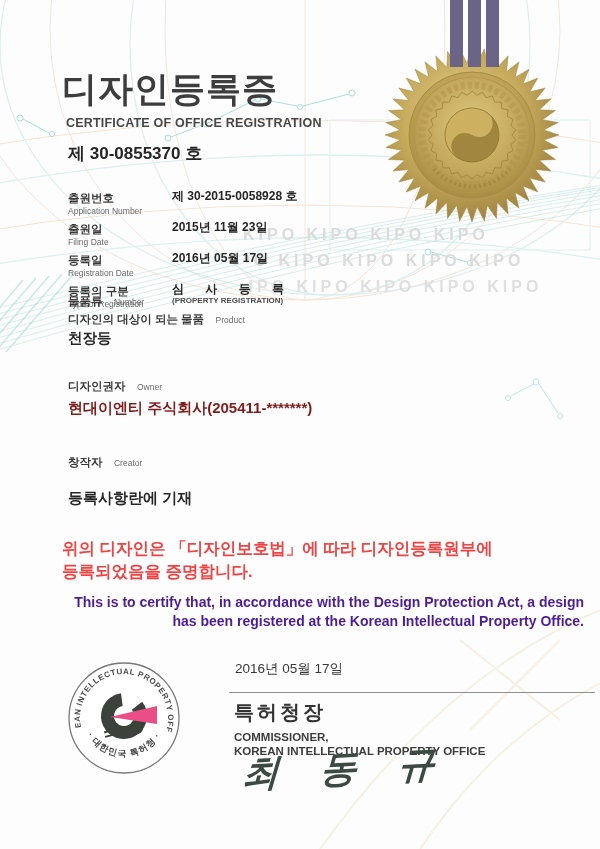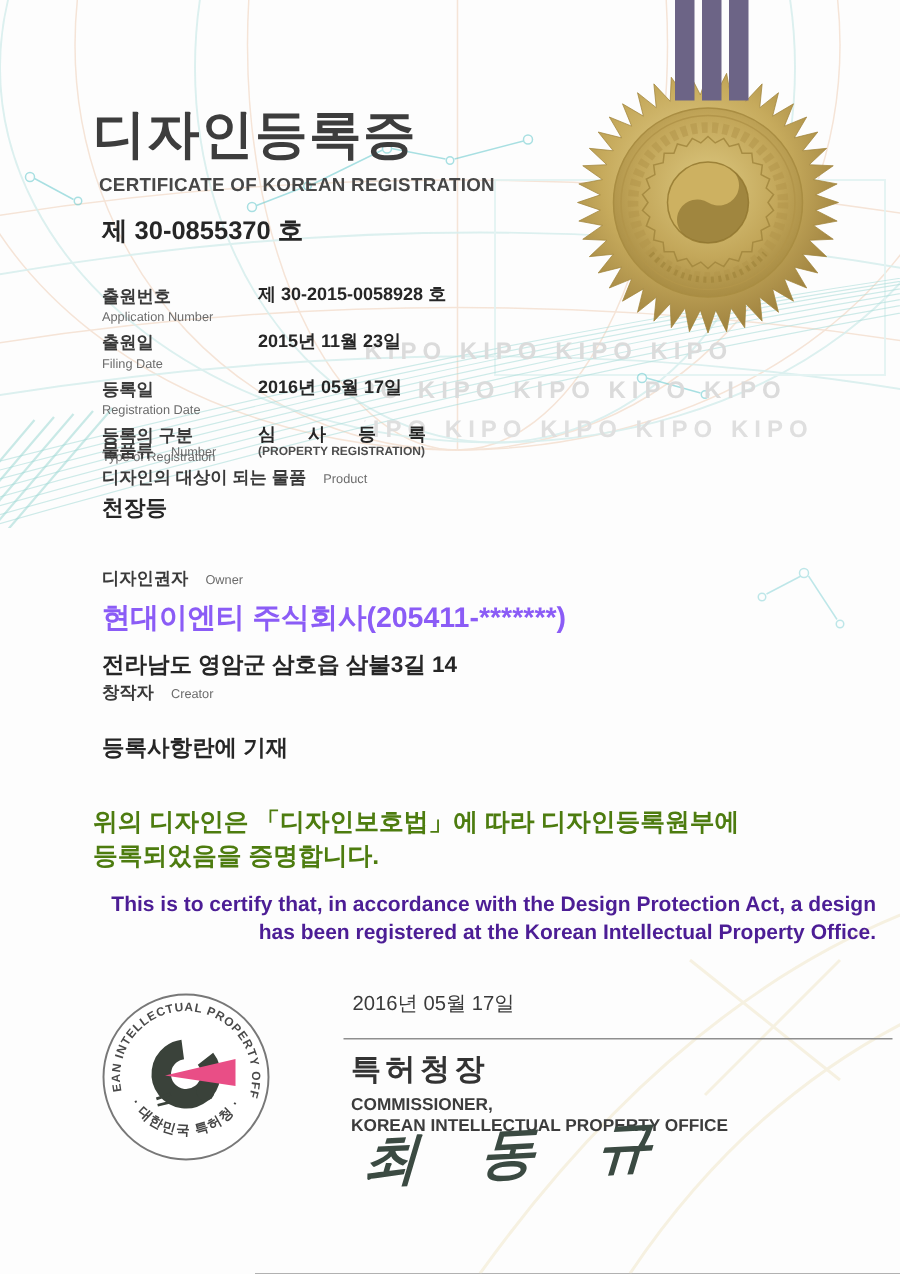--- a/index.html
+++ b/index.html
@@ -42,28 +42,28 @@
   .field-label { width:104px; }
   .field-label .label-en { display:block; margin-top:0px; }
   .field-value { font-size:12px; font-weight:bold; color:#262626; }
   .field-value.spread { letter-spacing:9px; }
   .value-sub { font-size:8px; font-weight:bold; color:#4c4c4c; letter-spacing:0; margin-top:-2px; }
 
   .class-block { position:absolute; left:68px; top:291px; }
   .class-block .val { font-size:14.5px; font-weight:bold; color:#262626; margin:2px 0 4px 0; }
 
   .owner-block { position:absolute; left:68px; top:376px; }
-  .owner-name { font-size:19px; font-weight:bold; color:#8b5cf6; margin-top:5px; }
+  .owner-name { font-size:15px; font-weight:bold; color:#7f1d1d; margin-top:5px; }
   .owner-addr { font-size:15px; font-weight:bold; color:#262626; margin-top:9px; }
 
   .creator-block { position:absolute; left:68px; top:452px; }
   .creator-value { font-size:15px; font-weight:bold; color:#262626; margin-top:19px; }
 
   .statement { position:absolute; left:62px; top:537px; width:522px; }
-  .statement-ko { font-size:16.5px; font-weight:bold; color:#4d7c0f; line-height:1.42; word-break:keep-all; }
+  .statement-ko { font-size:16.5px; font-weight:bold; color:#ef4444; line-height:1.42; word-break:keep-all; }
   .statement-en { font-size:14px; font-weight:bold; color:#4c1d95; line-height:1.35; margin-top:9px;text-align:right; }
 
   .issue-date { position:absolute; left:235px; top:660px; font-size:13.5px; color:#3a3a3a; }
   .rule { position:absolute; left:229px; top:692px; width:366px; height:1px; background:#8f8f8f; }
   .commissioner { position:absolute; left:234px; top:699px; }
   .commissioner-ko { font-size:20px; font-weight:bold; color:#333; letter-spacing:3px; }
   .commissioner-en { font-size:11.5px; font-weight:bold; color:#3c3c3c; line-height:1.25; margin-top:4px; }
   .signature {
     position:absolute; left:242px; top:744px; font-family:"DejaVu Serif", serif;
     font-style:italic; font-size:37px; font-weight:bold; color:#3b4a42;
@@ -184,21 +184,21 @@
     <polygon id="medal-scallop" fill="none" stroke="#a1863d" stroke-width="1" opacity="0.85" points="88.0,44.0 92.8,48.3 98.5,45.3 102.2,50.6 108.4,49.0 110.7,55.1 117.2,55.1 117.9,61.5 124.2,63.0 123.4,69.4 129.1,72.4 126.8,78.4 131.7,82.7 128.0,88.0 131.7,93.3 126.8,97.6 129.1,103.6 123.4,106.6 124.2,113.0 117.9,114.5 117.2,120.9 110.7,120.9 108.4,127.0 102.2,125.4 98.5,130.7 92.8,127.7 88.0,132.0 83.2,127.7 77.5,130.7 73.8,125.4 67.6,127.0 65.3,120.9 58.8,120.9 58.1,114.5 51.8,113.0 52.6,106.6 46.9,103.6 49.2,97.6 44.3,93.3 48.0,88.0 44.3,82.7 49.2,78.4 46.9,72.4 52.6,69.4 51.8,63.0 58.1,61.5 58.8,55.1 65.3,55.1 67.6,49.0 73.8,50.6 77.5,45.3 83.2,48.3"></polygon>
     <circle cx="88" cy="88" r="27" fill="#cdb161" stroke="#9d8238"></circle>
     <path d="M 88 61 A 27 27 0 0 1 88 115 A 13.5 13.5 0 0 1 88 88 A 13.5 13.5 0 0 0 88 61 Z" fill="#8d7331" opacity="0.7" transform="rotate(32 88 88)"></path>
     <path d="M 50 122 A 50 50 0 0 0 126 122" fill="none" stroke="#9d8238" stroke-width="4" stroke-dasharray="2 3" opacity="0.6"></path>
   </svg>
 
   <div class="content">
 
     <div class="title-block">
       <div class="title-ko">디자인등록증</div>
-      <div class="title-en">CERTIFICATE OF KOREAN REGISTRATION</div>
+      <div class="title-en">CERTIFICATE OF OFFICE REGISTRATION</div>
     </div>
 
     <div class="reg-row">
       <div class="reg-value">제 30-0855370 호</div>
     </div>
 
     <div class="fields">
       <div class="field-row">
         <div class="field-label">
           <span class="label-ko">출원번호</span>
@@ -243,21 +243,20 @@
       </div>
       <div class="val">천장등</div>
     </div>
 
     <div class="owner-block">
       <div class="inline-label">
         <span class="label-ko">디자인권자</span>
         <span class="label-en">Owner</span>
       </div>
       <div class="owner-name">현대이엔티 주식회사(205411-*******)</div>
-      <div class="owner-addr">전라남도 영암군 삼호읍 삼불3길 14</div>
     </div>
 
     <div class="creator-block">
       <div class="inline-label">
         <span class="label-ko">창작자</span>
         <span class="label-en">Creator</span>
       </div>
       <div class="creator-value">등록사항란에 기재</div>
     </div>
 

